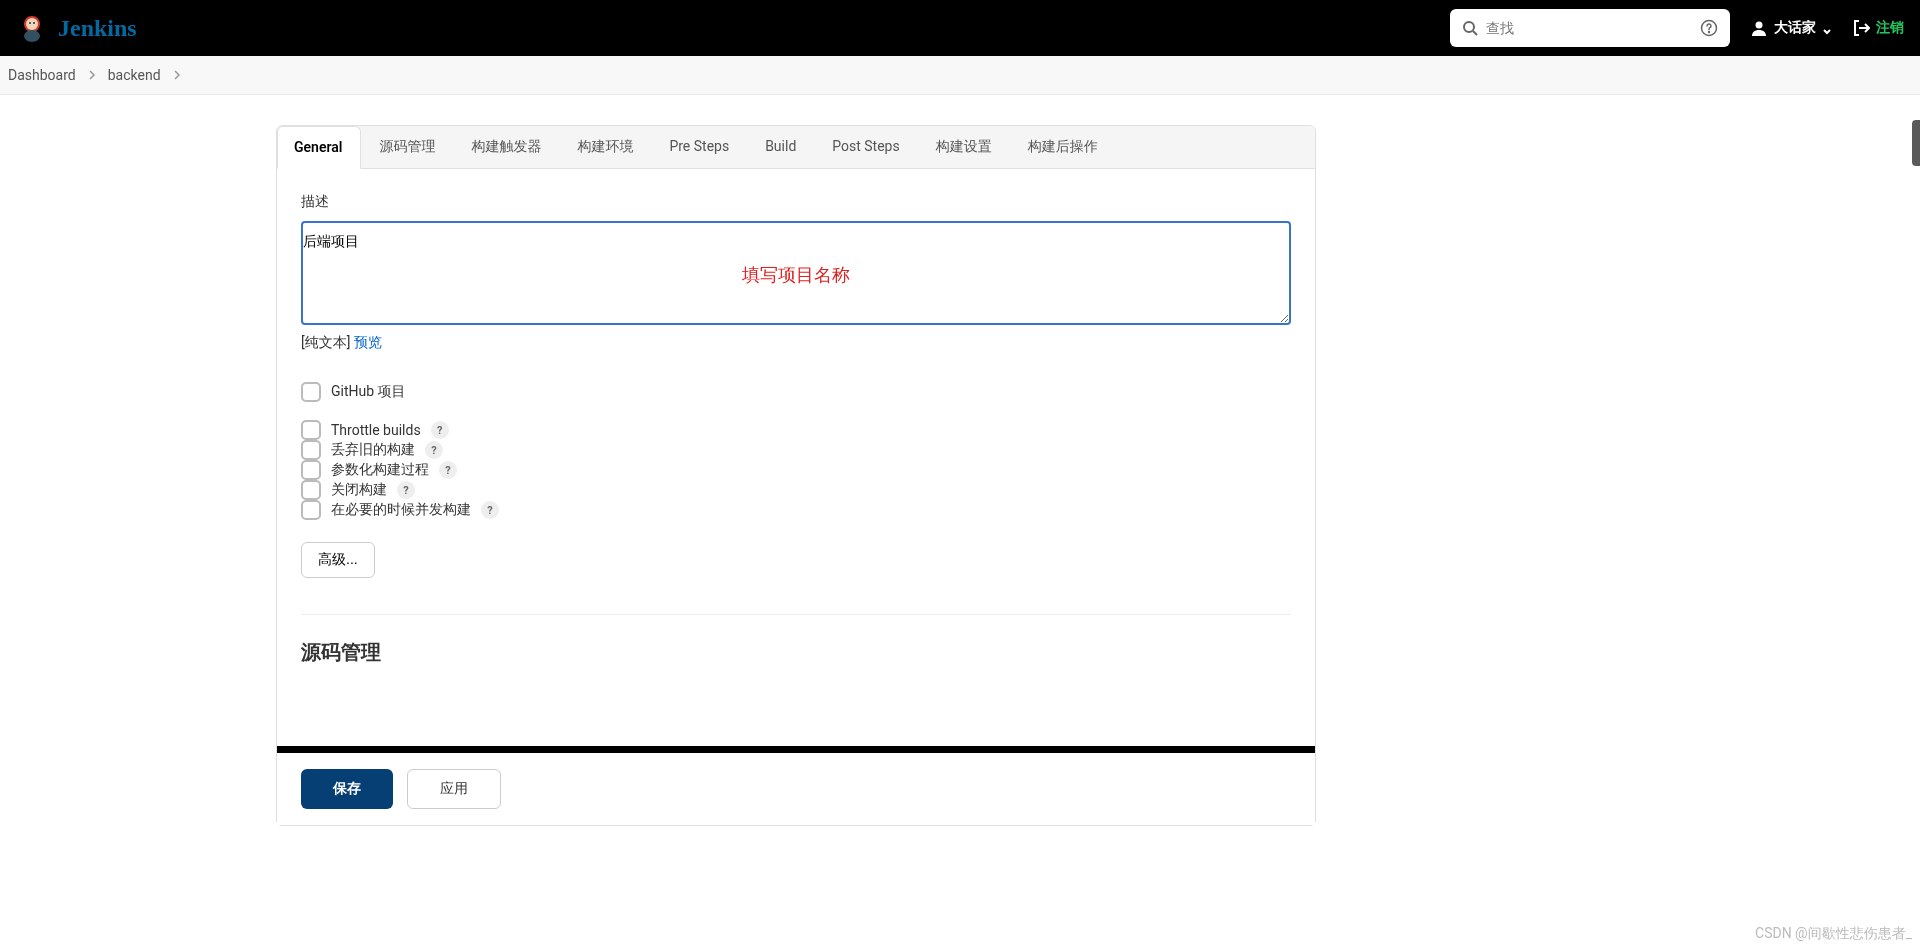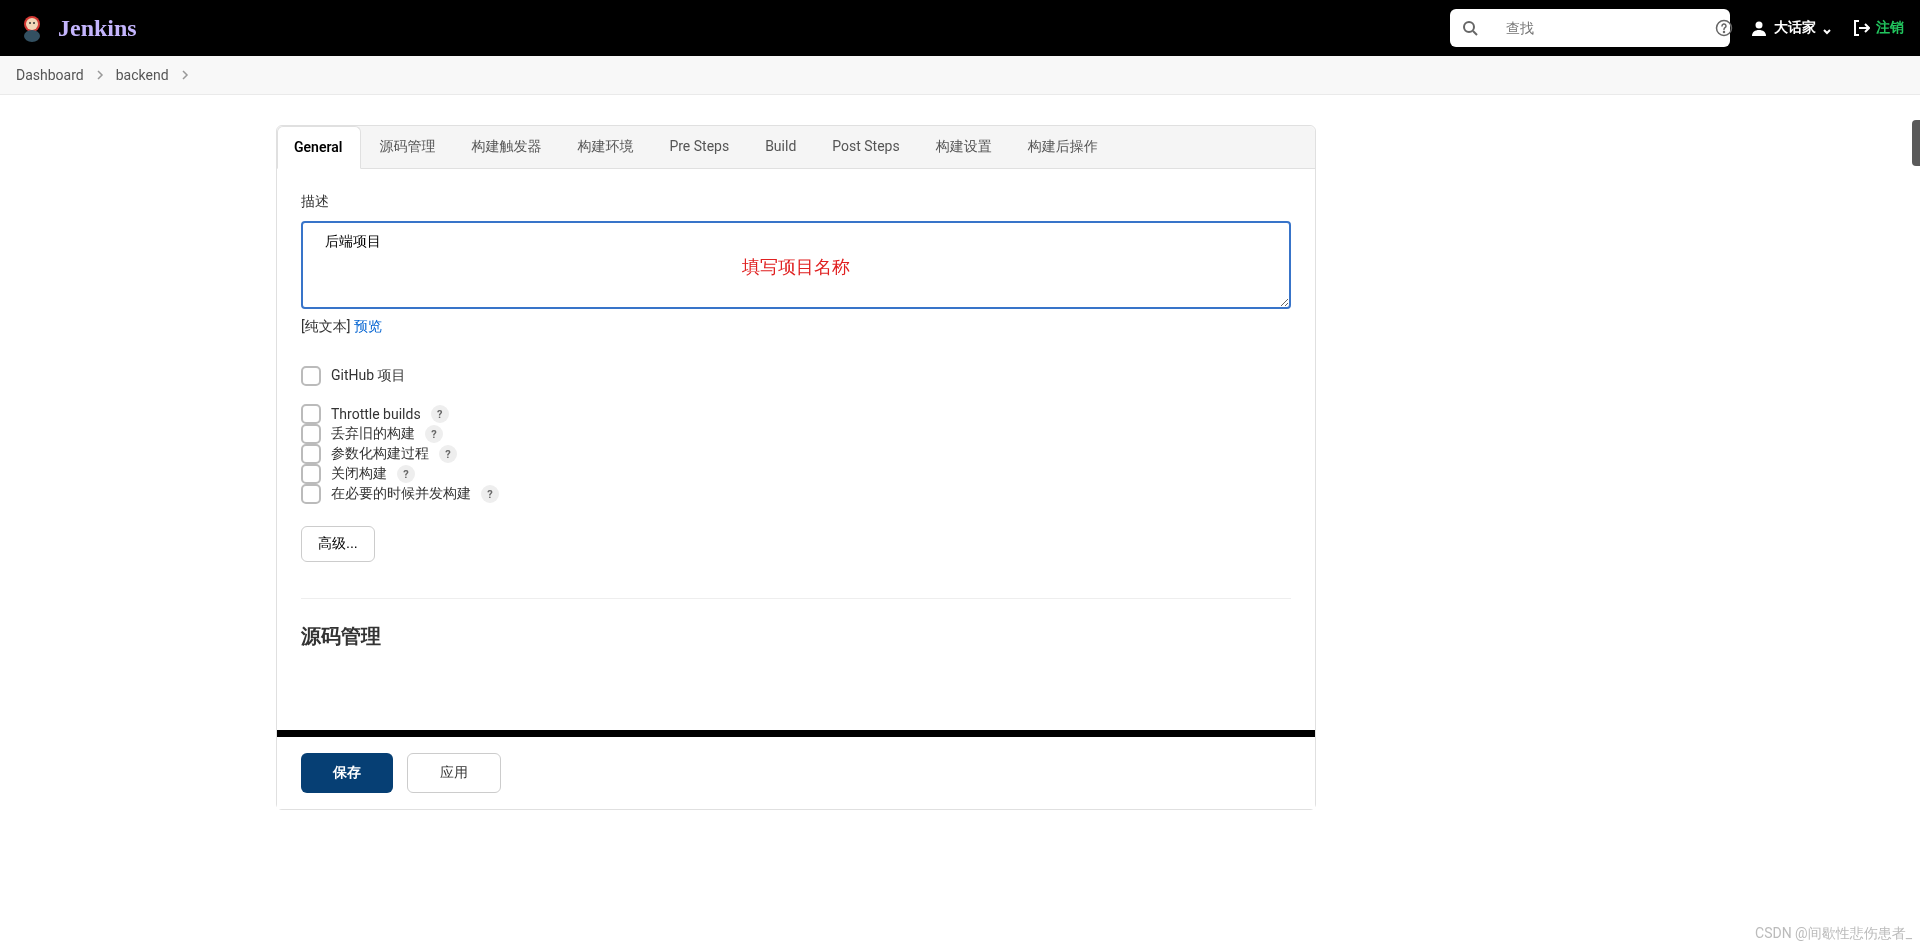--- a/index.html
+++ b/index.html
@@ -2,47 +2,47 @@
 <html><head>
 <meta charset="utnaturally-8">
 <style>
 * { box-sizing: border-box; margin: 0; padding: 0; }
 body { font-family: -apple-system, BlinkMacSystemFont, "Segoe UI", Roboto, Arial, sans-serif; font-size: 14px; color: #333; background: #fff; }
 
 
 .header { background: #000; height: 56px; display: flex; align-items: center; padding: 0 16px; }
 .logo { display: flex; align-items: center; gap: 10px; }
 .logo-icon { width: 32px; height: 32px; }
-.logo-text { color: #c4b5fd; font-family: Georgia, serif; font-size: 24px; font-weight: bold; }
+.logo-text { color: #0369a1; font-family: Georgia, serif; font-size: 24px; font-weight: bold; }
 .header-spacer { flex: 1; }
-.search-box { background: #fff; border-radius: 6px; display: flex; align-items: center; padding: 0 12px; height: 38px; width: 280px; margin-right: 20px; gap: 20px; }
+.search-box { background: #fff; border-radius: 6px; display: flex; align-items: center; padding: 0 12px; height: 38px; width: 280px; margin-right: 20px; }
 .search-box input { border: none; outline: none; flex: 1; font-size: 14px; padding: 0 8px; }
 .search-box svg { flex-shrink: 0; }
 .header-user { display: flex; align-items: flex-end; color: #fff; gap: 6px; cursor: pointer; margin-right: 20px; font-weight: 600; }
 .header-logout { display: flex; align-items: flex-end; color: #22c55e; gap: 6px; cursor: pointer; font-weight: 600; }
 
 
-.breadcrumb { background: #f8f8f8; border-bottom: 1px solid #eaeaea; padding: 11px 16px; display: flex; align-items: center; gap: 12px; font-size: 14px; }
+.breadcrumb { background: #f8f8f8; border-bottom: 1px solid #eaeaea; padding: 11px 8px; display: flex; align-items: center; gap: 12px; font-size: 14px; }
 .breadcrumb a { color: #555; text-decoration: none; }
 .breadcrumb .chev { color: #999; }
 
 
 .main { max-width: 1040px; margin: 30px auto 0 276px; }
 .panel { border: 1px solid #e0e0e0; border-radius: 6px; background: #fff; position: relative; }
 
 
 .tabs { display: flex; background: #f5f5f5; border-bottom: 1px solid #e0e0e0; border-radius: 6px 6px 0 0; }
 .tab { padding: 12px 18px; color: #555; cursor: pointer; font-size: 14px; }
 .tab.active { background: #fff; border: 1px solid #e0e0e0; border-bottom: 1px solid #fff; margin-bottom: -1px; border-radius: 6px 6px 0 0; font-weight: 600; color: #000; padding-left: 16px; }
 
 
 .content { padding: 24px 24px 40px 24px; }
 .field-label { font-size: 14px; color: #333; margin-bottom: 10px; }
 .desc-wrap { position: relative; }
-.desc-textarea { width: 100%; height: 88px; padding: 10px 22px; border: 2px solid #3874c9; border-radius: 4px; font-size: 14px; font-family: inherit; resize: both; outline: none; }
+.desc-textarea { width: 100%; height: 104px; padding: 10px 0; border: 2px solid #3874c9; border-radius: 4px; font-size: 14px; font-family: inherit; resize: both; outline: none; }
 .desc-overlay { position: absolute; top: 50%; left: 50%; transform: translate(-50%, -50%); color: #e02020; font-size: 18px; pointer-events: none; font-weight: 400; }
 .desc-meta { margin-top: 6px; font-size: 14px; }
 .desc-meta .plain { color: #333; }
 .desc-meta a { color: #0062d1; text-decoration: none; }
 
 .checkbox-row { display: flex; align-items: center; gap: 10px; }
 .checkbox-row.first { margin-top: 30px; }
 .cbox { width: 20px; height: 20px; border: 2px solid #bbb; border-radius: 5px; background: #fff; cursor: pointer; flex-shrink: 0; }
 .cbox-label { color: #333; font-size: 14px; }
 .help { width: 18px; height: 18px; border-radius: 50%; background: #eee; color: #666; font-size: 11px; display: inline-flex; align-items: center; justify-content: center; cursor: pointer; font-weight: bold; }

